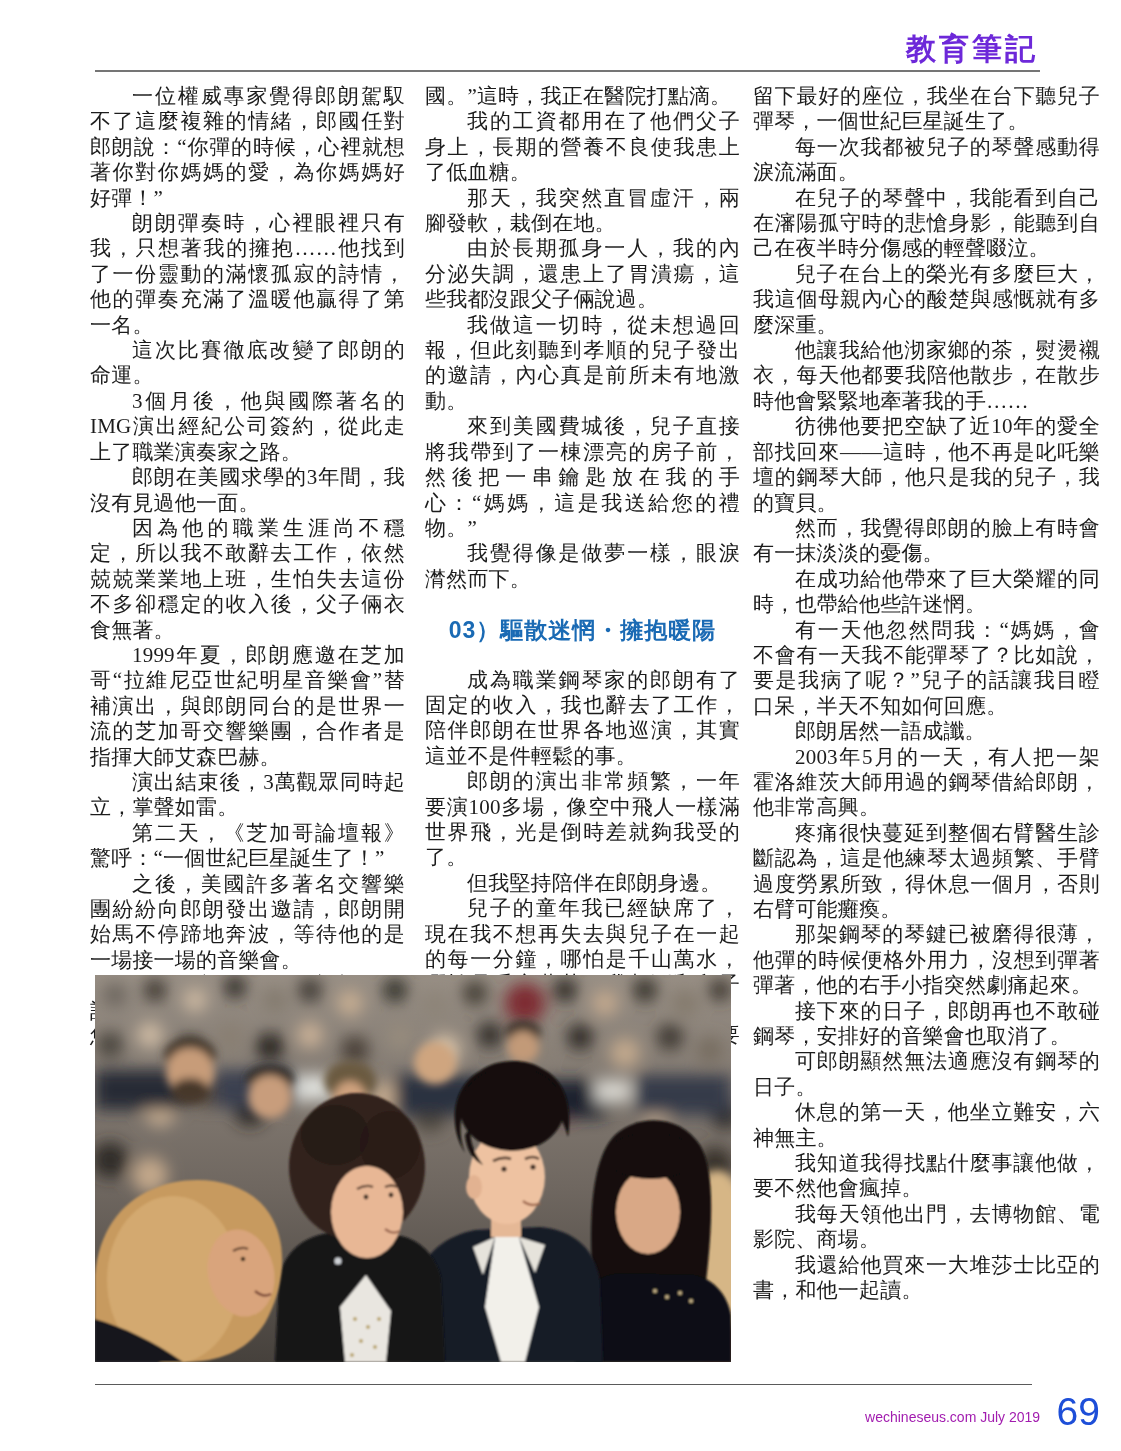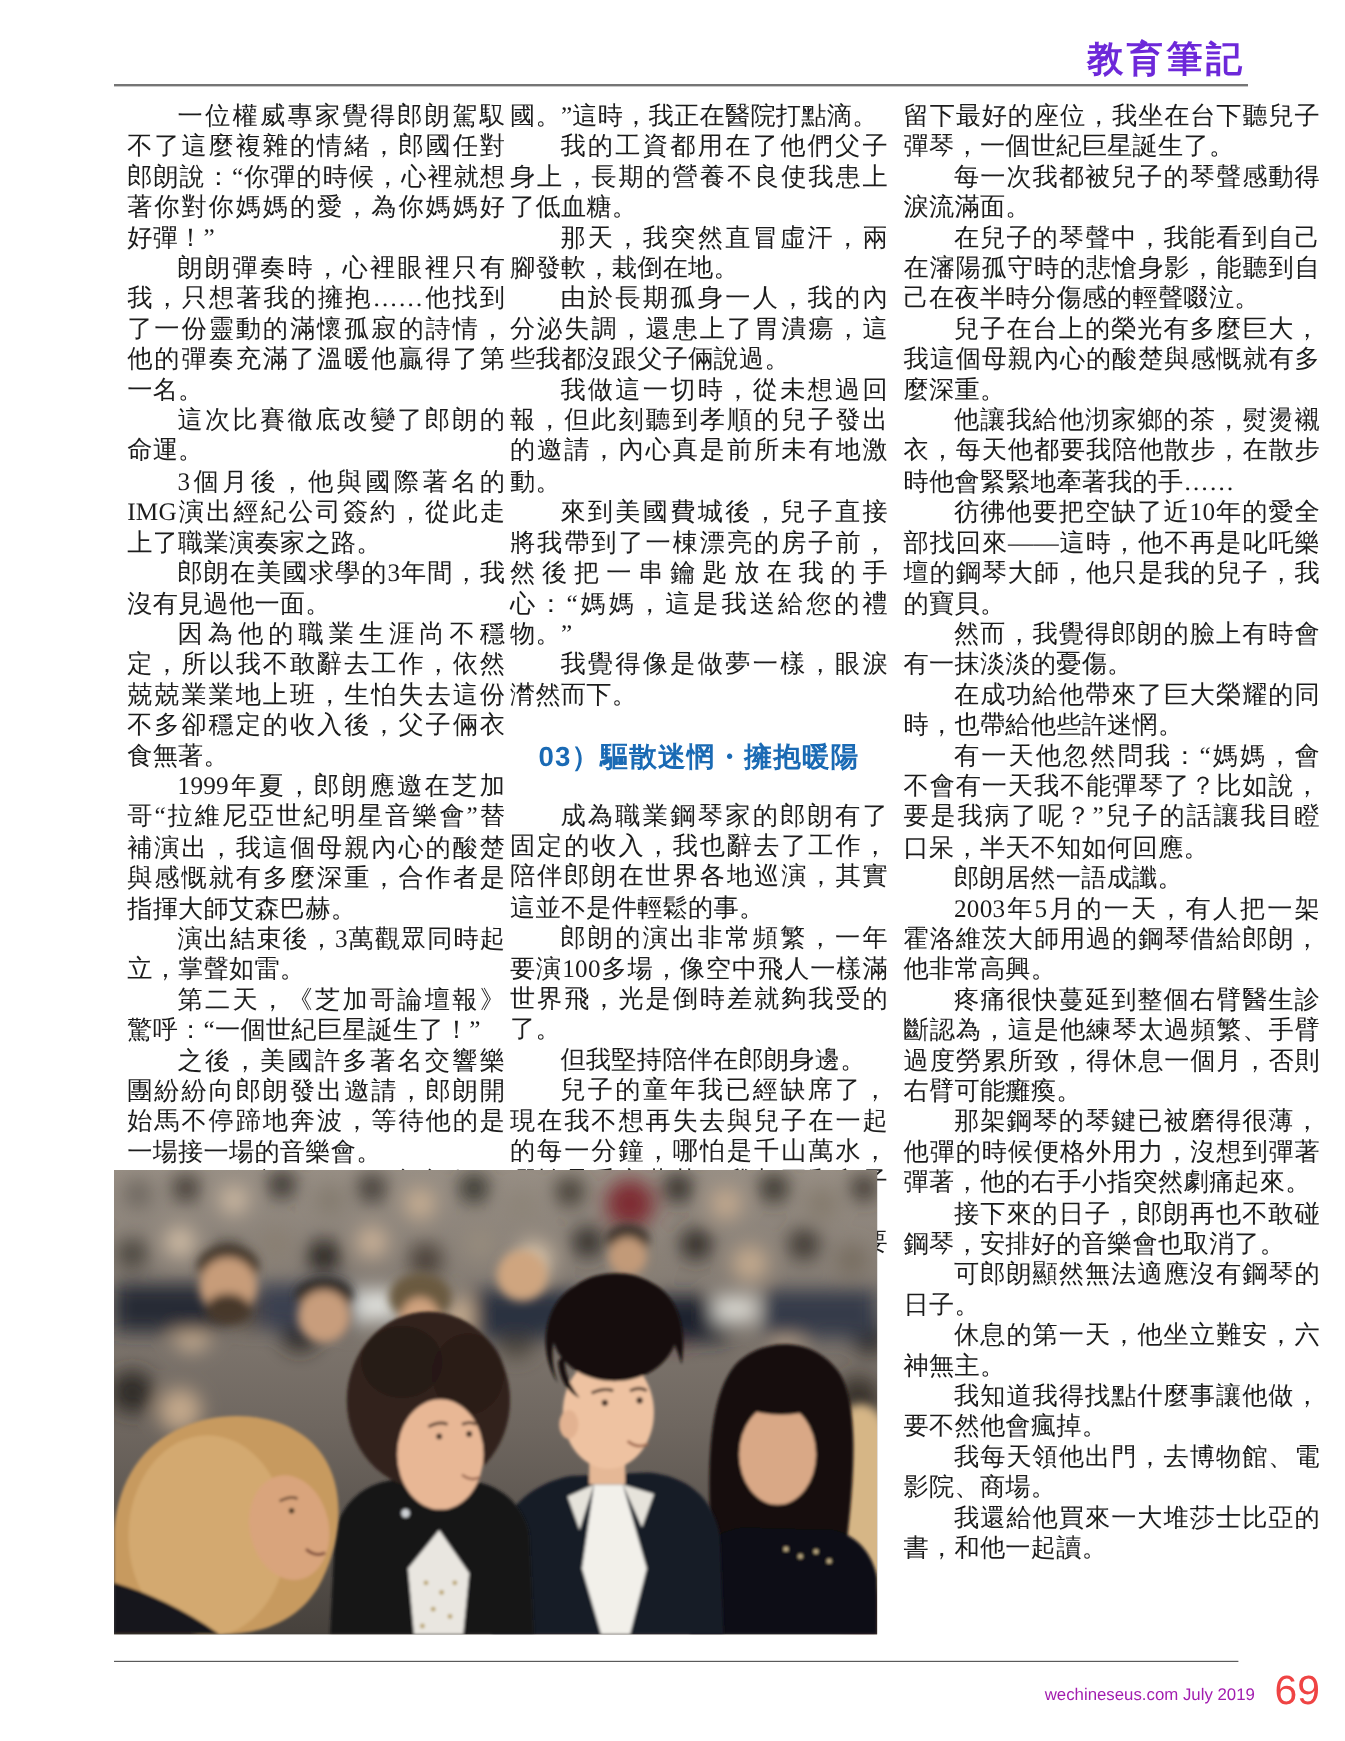--- a/index.html
+++ b/index.html
@@ -16,21 +16,21 @@
   .header-rule{
     position:absolute;top:70px;left:95px;width:945px;height:0;
     border-top:2px solid #757575;
   }
   .col{
     position:absolute;top:84px;font-size:21px;line-height:25.4px;
     text-align:justify;letter-spacing:0.2px;
   }
   .col p{margin:0;text-indent:2em;}
   .col p.no-indent{text-indent:0;}
-  .col-left{left:106px;width:315px;}
+  .col-left{left:90px;width:315px;}
   .col-middle{left:425px;width:315px;}
   .col-right{left:753px;width:347px;}
   .section-heading{
     color:#1a6ab4;font-weight:bold;font-size:23px;text-align:center;
     font-family:"Liberation Sans","DejaVu Sans",sans-serif;
     letter-spacing:1px;margin:26px 0 24px 0;
   }
   .photo{
     position:absolute;left:95px;top:975px;width:636px;height:387px;margin:0;
     background:#6e665e;overflow:hidden;
@@ -38,36 +38,36 @@
   .photo svg{display:block;}
   .footer-rule{
     position:absolute;top:1384px;left:95px;width:937px;height:0;
     border-top:1.5px solid #5a5a5a;
   }
   .footer{
     position:absolute;top:1390px;left:95px;width:1005px;text-align:right;
     font-family:"Liberation Sans","DejaVu Sans",sans-serif;white-space:nowrap;
   }
   .site-date{font-size:14px;color:#a21caf;vertical-align:baseline;}
-  .page-number{font-size:34px;color:#ef4444;margin-left:12px;vertical-align:-3px;}
+  .page-number{font-size:39px;color:#1d4ed8;margin-left:12px;vertical-align:-3px;}
 </style>
 </head>
 <body>
 
 <div class="masthead">教育筆記</div>
 <div class="header-rule"></div>
 
 <div class="col col-left">
   <p>一位權威專家覺得郎朗駕馭不了這麼複雜的情緒，郎國任對郎朗說：“你彈的時候，心裡就想著你對你媽媽的愛，為你媽媽好好彈！”</p>
   <p>朗朗彈奏時，心裡眼裡只有我，只想著我的擁抱……他找到了一份靈動的滿懷孤寂的詩情，他的彈奏充滿了溫暖他贏得了第一名。</p>
   <p>這次比賽徹底改變了郎朗的命運。</p>
   <p>3個月後，他與國際著名的IMG演出經紀公司簽約，從此走上了職業演奏家之路。</p>
   <p>郎朗在美國求學的3年間，我沒有見過他一面。</p>
   <p>因為他的職業生涯尚不穩定，所以我不敢辭去工作，依然兢兢業業地上班，生怕失去這份不多卻穩定的收入後，父子倆衣食無著。</p>
-  <p>1999年夏，郎朗應邀在芝加哥“拉維尼亞世紀明星音樂會”替補演出，我這個母親內心的酸楚與感慨就有多麼深重，合作者是指揮大師艾森巴赫。</p>
+  <p>1999年夏，郎朗應邀在芝加哥“拉維尼亞世紀明星音樂會”替補演出，與郎朗同台的是世界一流的芝加哥交響樂團，合作者是指揮大師艾森巴赫。</p>
   <p>演出結束後，3萬觀眾同時起立，掌聲如雷。</p>
   <p>第二天，《芝加哥論壇報》驚呼：“一個世紀巨星誕生了！”</p>
   <p>之後，美國許多著名交響樂團紛紛向郎朗發出邀請，郎朗開始馬不停蹄地奔波，等待他的是一場接一場的音樂會。</p>
   <p>2000年初的一天，郎朗打電話給我，對我說：“媽媽，我要接您來美</p>
 </div>
 
 <div class="col col-middle">
   <p class="no-indent">國。”這時，我正在醫院打點滴。</p>
   <p>我的工資都用在了他們父子身上，長期的營養不良使我患上了低血糖。</p>
   <p>那天，我突然直冒虛汗，兩腳發軟，栽倒在地。</p>

